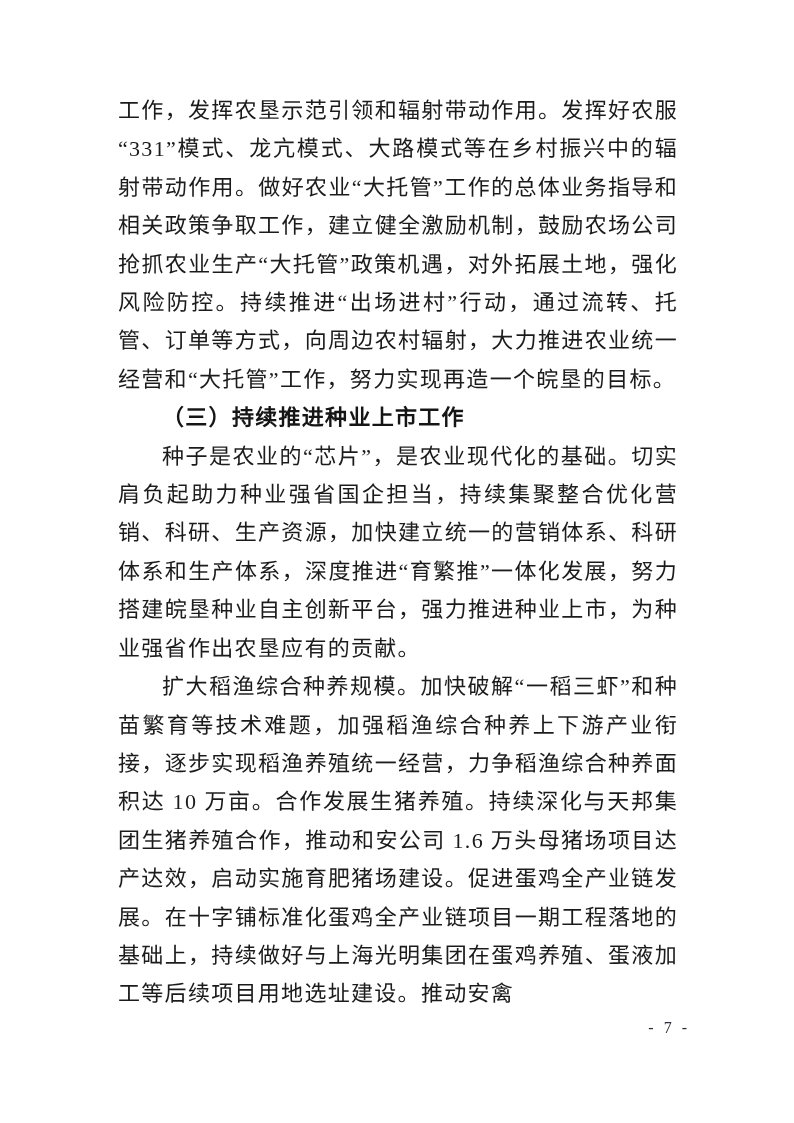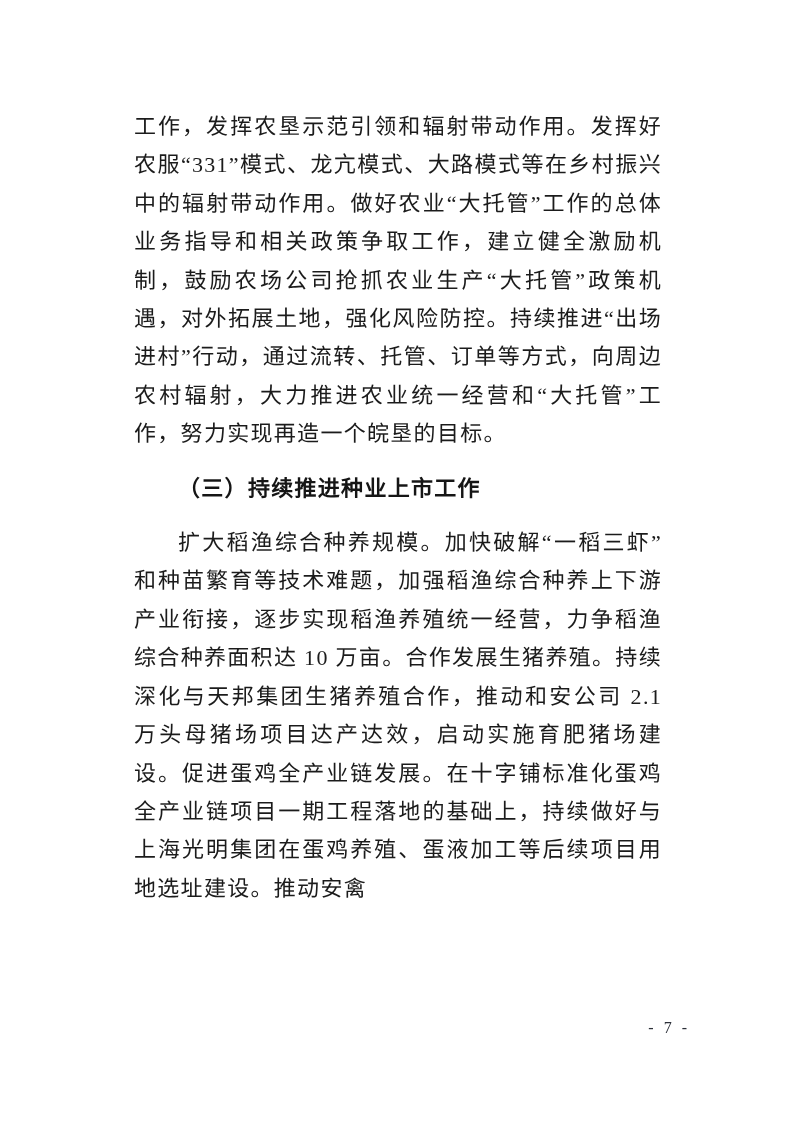--- a/index.html
+++ b/index.html
@@ -17,21 +17,21 @@
     color: #1b1b1b;
   }
   .content {
     position: absolute;
     left: 118px;
     top: 92px;
     width: 560px;
   }
   .content p,
   .content h3 {
-    margin: 16px;
+    margin: 0;
     padding: 0;
     font-size: 22px;
     line-height: 38.4px;
     font-weight: normal;
     text-align: justify;
     letter-spacing: 1.3px;
     word-break: break-all;
   }
   .content p.indent,
   .content h3 {
@@ -52,16 +52,17 @@
     font-family: "Liberation Serif", "DejaVu Serif", serif;
   }
 </style>
 </head>
 <body>
 
 <div class="page">
   <div class="content">
     <p class="body">工作，发挥农垦示范引领和辐射带动作用。发挥好农服“331”模式、龙亢模式、大路模式等在乡村振兴中的辐射带动作用。做好农业“大托管”工作的总体业务指导和相关政策争取工作，建立健全激励机制，鼓励农场公司抢抓农业生产“大托管”政策机遇，对外拓展土地，强化风险防控。持续推进“出场进村”行动，通过流转、托管、订单等方式，向周边农村辐射，大力推进农业统一经营和“大托管”工作，努力实现再造一个皖垦的目标。</p>
     <h3>（三）持续推进种业上市工作</h3>
-    <p class="body indent">扩大稻渔综合种养规模。加快破解“一稻三虾”和种苗繁育等技术难题，加强稻渔综合种养上下游产业衔接，逐步实现稻渔养殖统一经营，力争稻渔综合种养面积达 10 万亩。合作发展生猪养殖。持续深化与天邦集团生猪养殖合作，推动和安公司 2.1 万头母猪场项目达产达效，启动实施育肥猪场建设。促进蛋鸡全产业链发展。在十字铺标准化蛋鸡全产业链项目一期工程落地的基础上，持续做好与上海光明集团在蛋鸡养殖、蛋液加工等后续项目用地选址建设。推动安禽</p>
+    <p class="body indent">种子是农业的“芯片”，是农业现代化的基础。切实肩负起助力种业强省国企担当，持续集聚整合优化营销、科研、生产资源，加快建立统一的营销体系、科研体系和生产体系，深度推进“育繁推”一体化发展，努力搭建皖垦种业自主创新平台，强力推进种业上市，为种业强省作出农垦应有的贡献。</p>
+    <p class="body indent">扩大稻渔综合种养规模。加快破解“一稻三虾”和种苗繁育等技术难题，加强稻渔综合种养上下游产业衔接，逐步实现稻渔养殖统一经营，力争稻渔综合种养面积达 10 万亩。合作发展生猪养殖。持续深化与天邦集团生猪养殖合作，推动和安公司 1.6 万头母猪场项目达产达效，启动实施育肥猪场建设。促进蛋鸡全产业链发展。在十字铺标准化蛋鸡全产业链项目一期工程落地的基础上，持续做好与上海光明集团在蛋鸡养殖、蛋液加工等后续项目用地选址建设。推动安禽</p>
   </div>
   <div class="footer">- 7 -</div>
 </div>
 
 </body></html>

